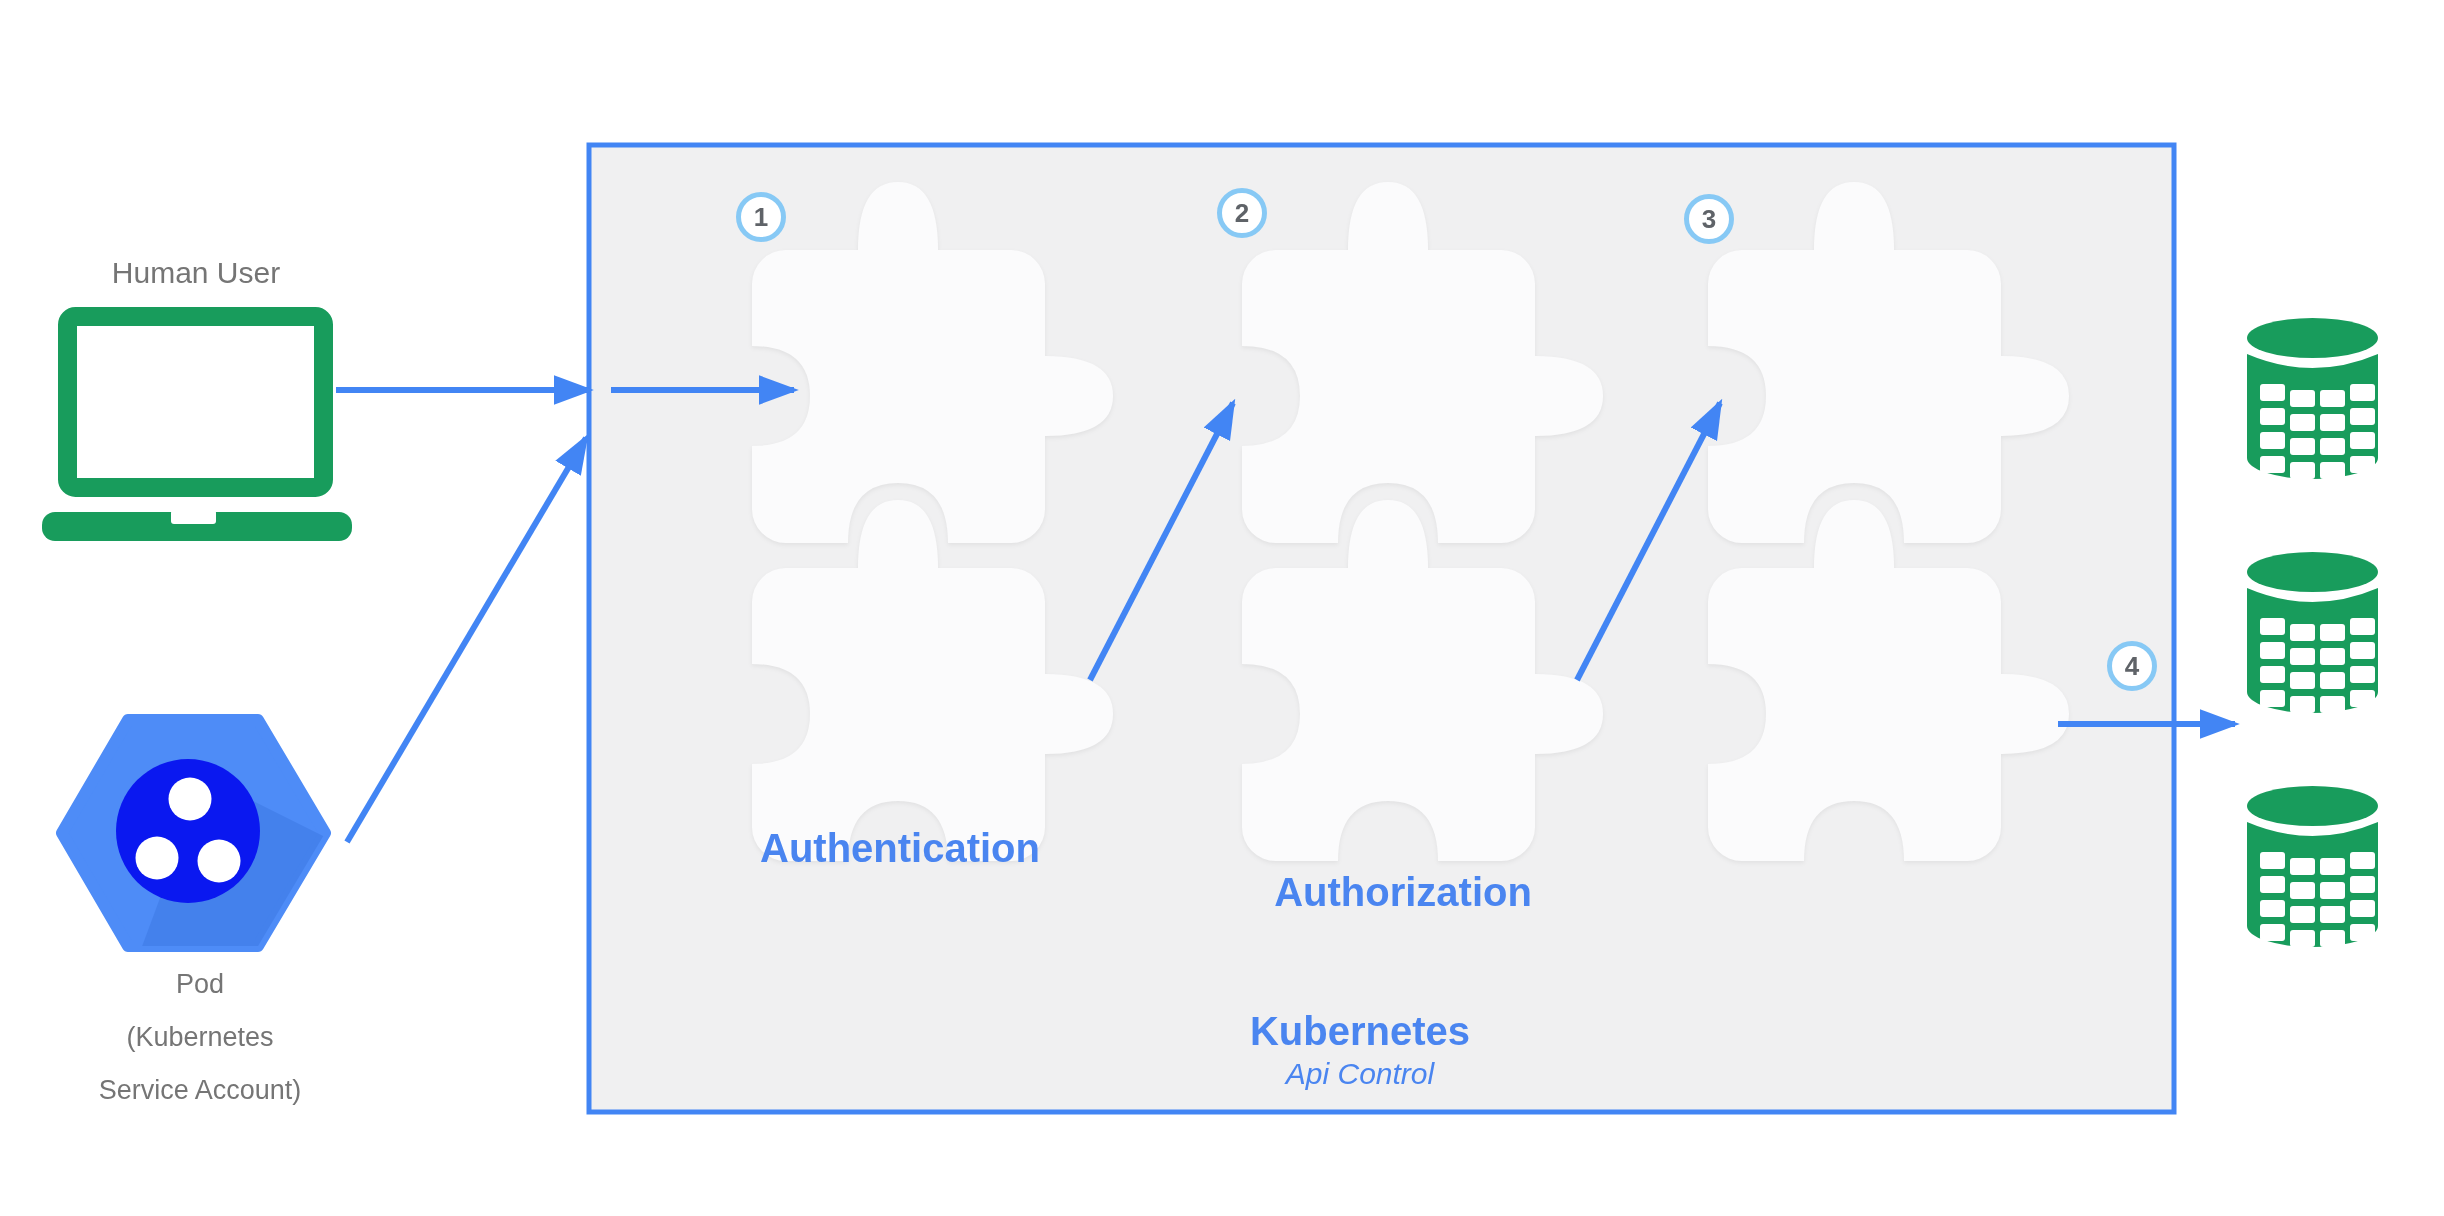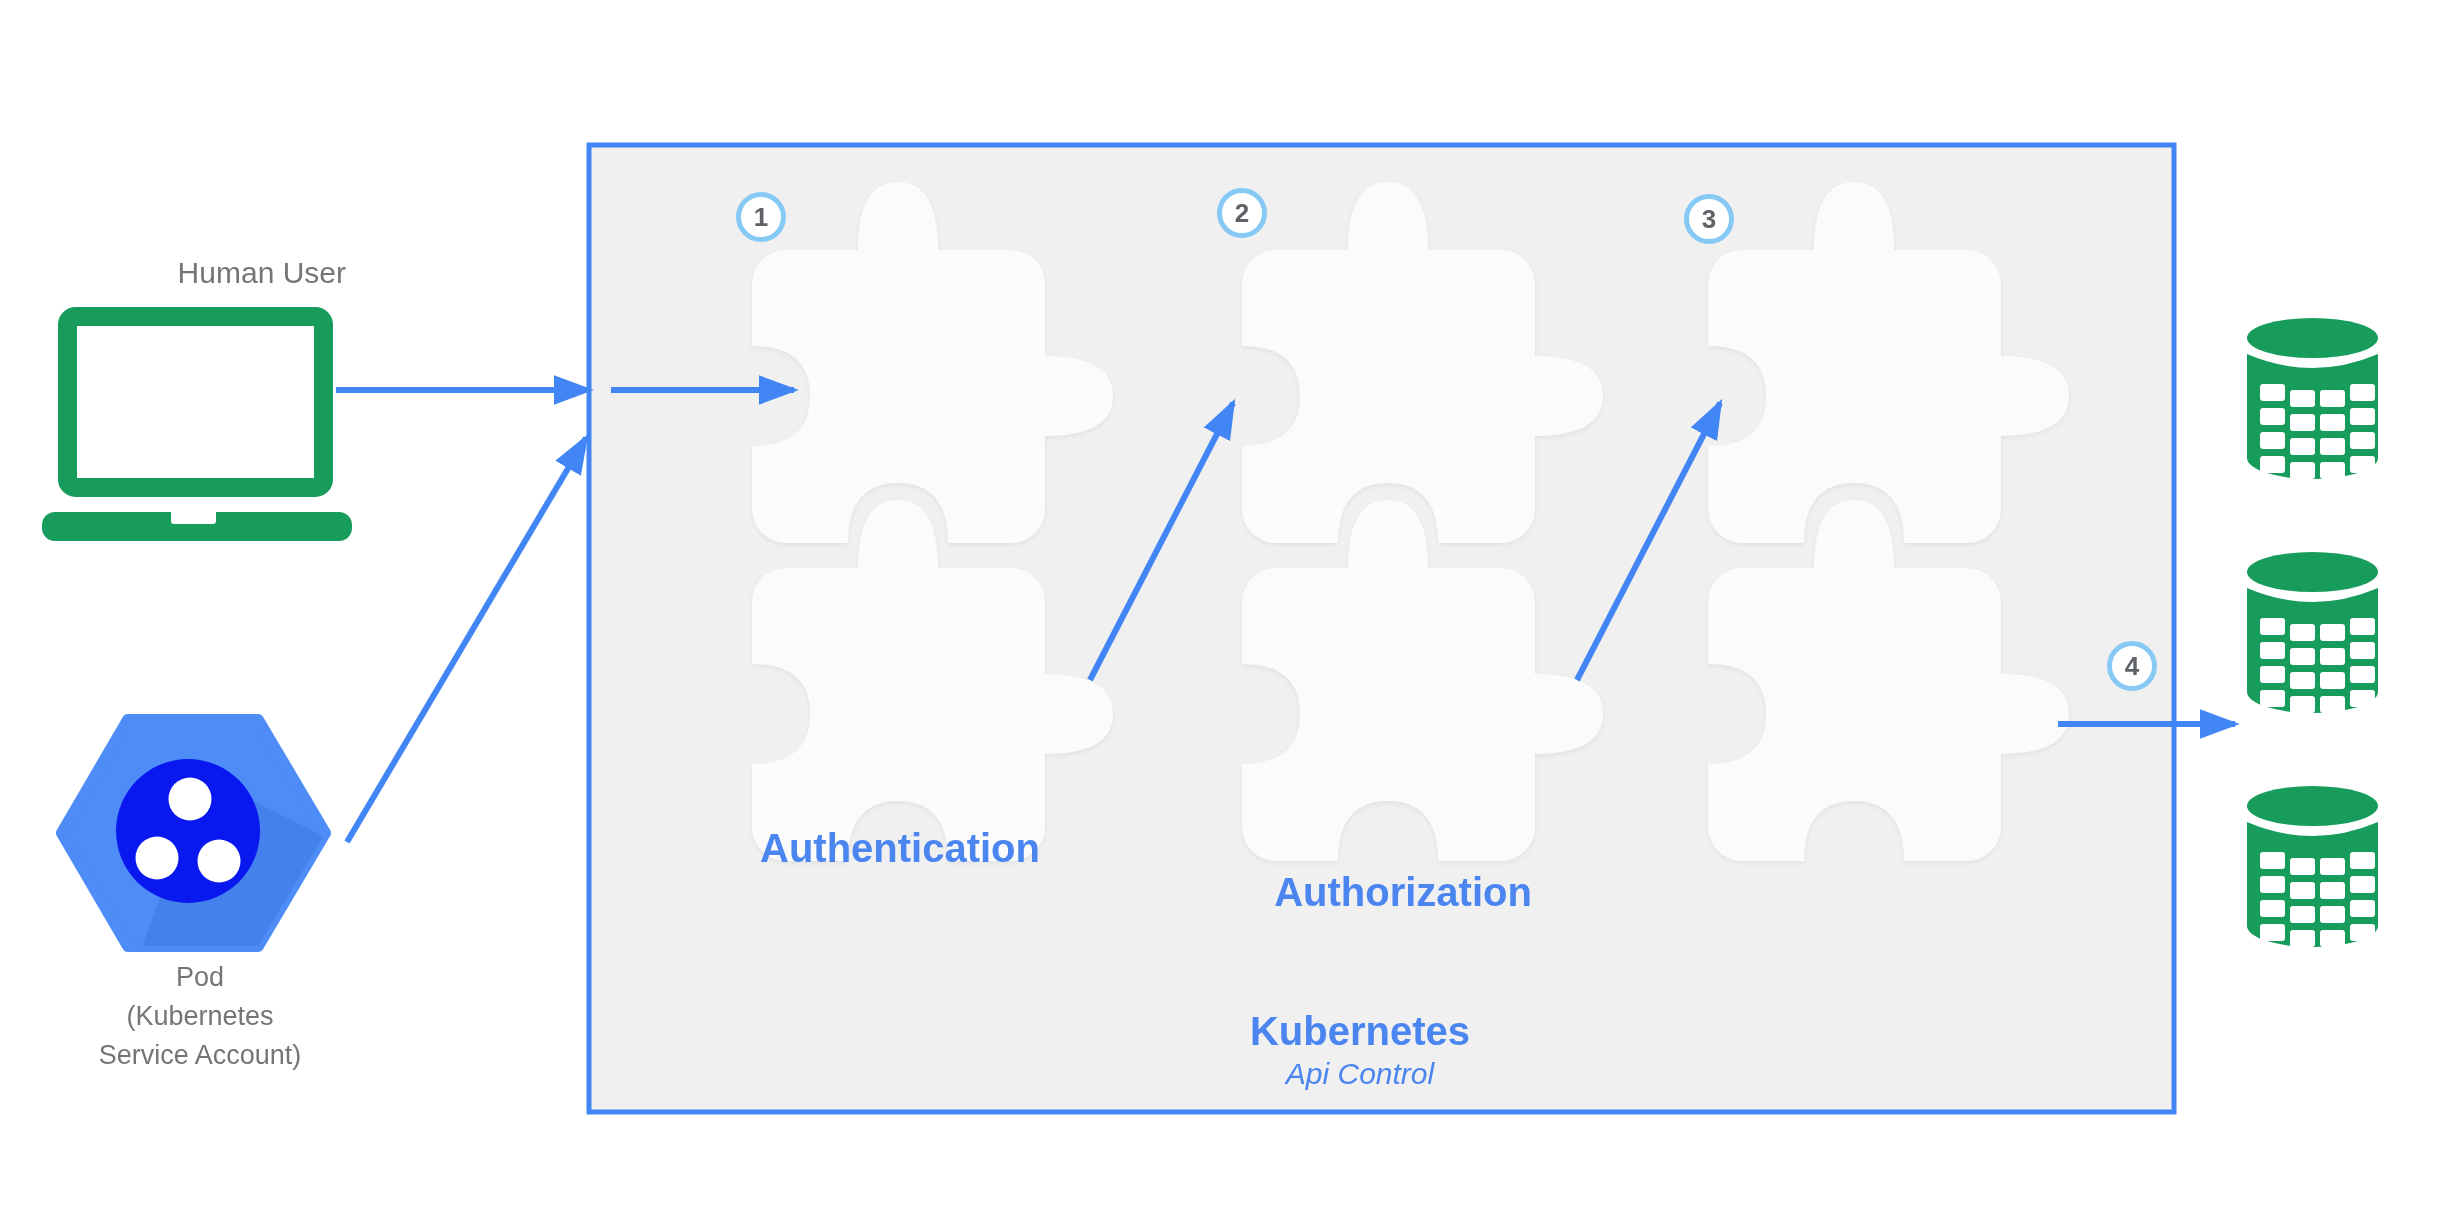--- a/index.html
+++ b/index.html
@@ -10,22 +10,22 @@
     font-family:"Liberation Sans","DejaVu Sans",sans-serif;
     overflow:hidden;
   }
   svg.artwork{position:absolute;left:0;top:0;}
   .box-rect{fill:var(--box_fill);stroke:var(--box_border);stroke-width:5;}
   .piece{fill:var(--piece_fill);filter:drop-shadow(0 2px 2px rgba(0,0,0,0.06));}
   .arrow{stroke:var(--arrow_blue);stroke-width:6;fill:none;marker-end:url(#ah);}
   .ahead{fill:var(--arrow_blue);}
   .overlay{position:absolute;text-align:center;}
   .gray-label{color:var(--text_gray);}
-  .human-label{left:46px;top:256px;width:300px;font-size:30px;text-align:right;}
-  .pod-label{left:38px;top:958px;width:324px;font-size:27px;line-height:39px;white-space:pre-line;}
+  .human-label{left:46px;top:256px;width:300px;font-size:30px;}
+  .pod-label{left:38px;top:958px;width:324px;font-size:27px;line-height:53px;white-space:pre-line;}
   .step-circle{
     position:absolute;width:50px;height:50px;box-sizing:border-box;
     border:5px solid var(--step_ring);border-radius:50%;background:#ffffff;
     display:flex;align-items:center;justify-content:center;
     font-size:26px;font-weight:700;color:var(--step_number_gray);
   }
   .module-label{
     position:absolute;color:var(--label_blue);
     font-size:40px;font-weight:700;line-height:49px;
   }

